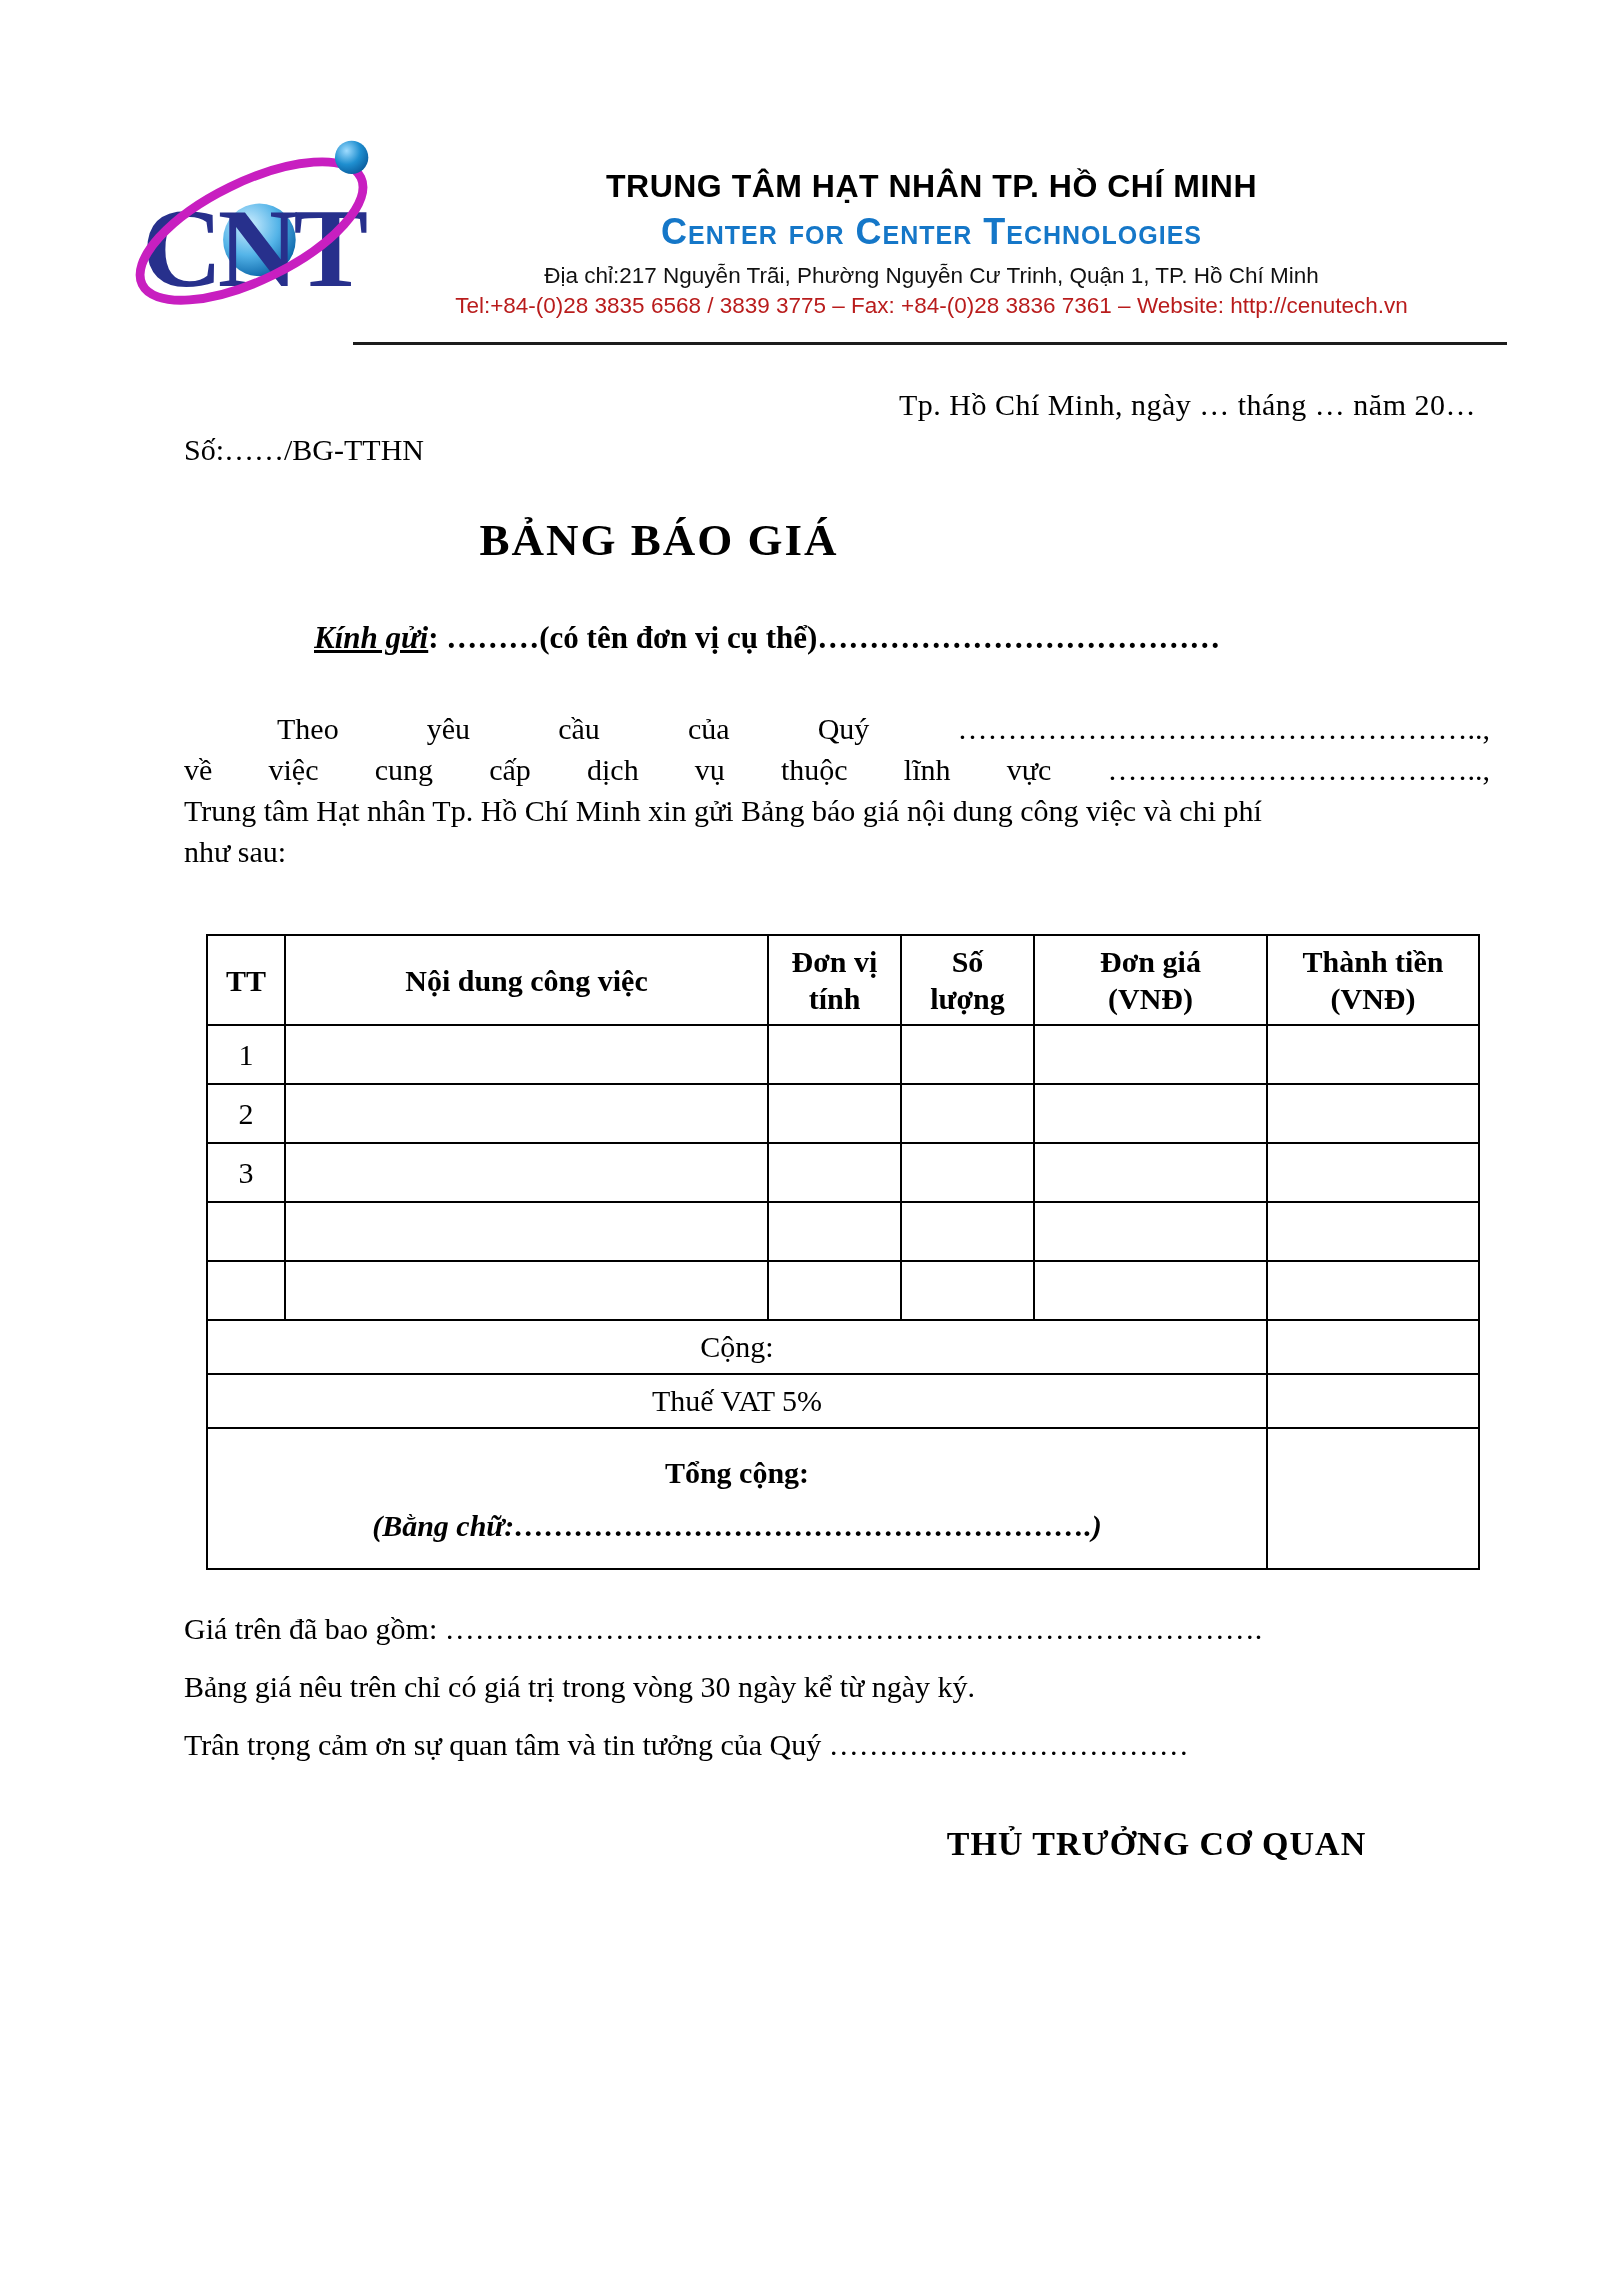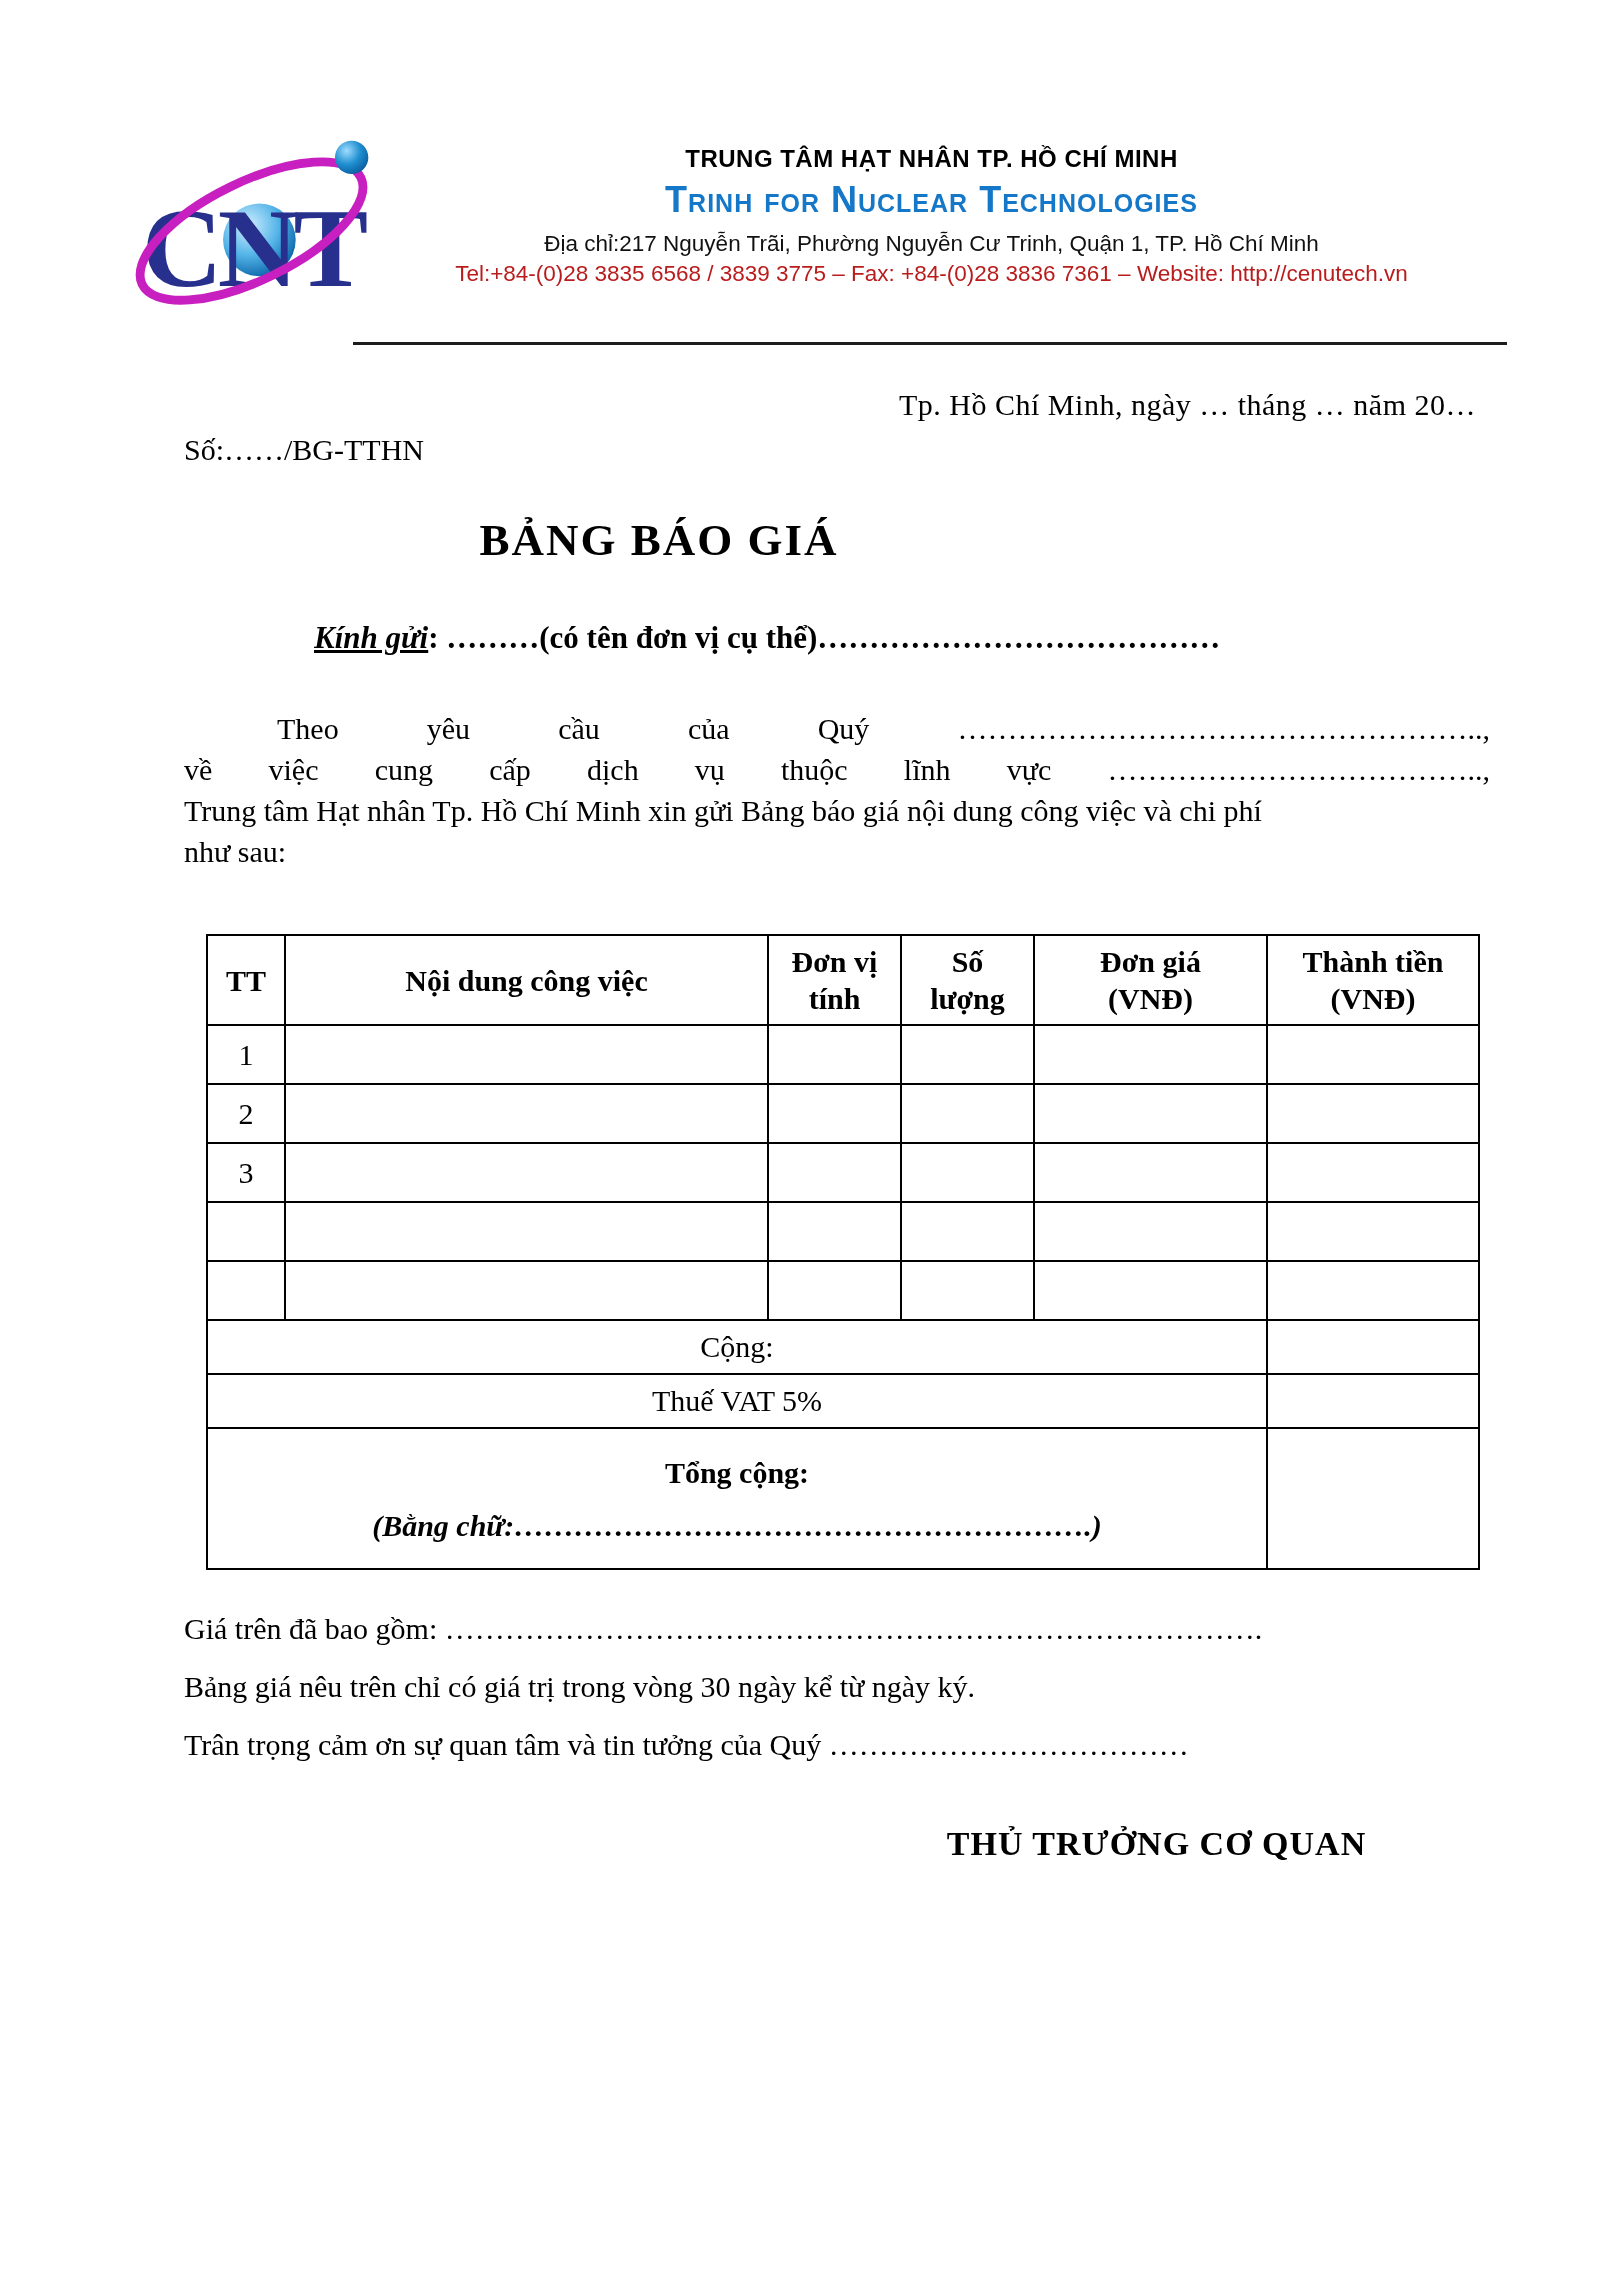--- a/index.html
+++ b/index.html
@@ -11,21 +11,21 @@
     color:#000;
     overflow:hidden;
   }
   
   #logo{position:absolute;left:122px;top:127px;width:263px;height:210px;}
   .header-text{
     position:absolute;left:353px;top:145px;width:1157px;
     text-align:center;
     font-family:"Liberation Sans","DejaVu Sans",sans-serif;
   }
-  .org-vi{font-size:24px;font-weight:bold;letter-spacing:0.5px;color:#000;}
+  .org-vi{font-size:32px;font-weight:bold;letter-spacing:0.5px;color:#000;margin-top:23px;}
   .org-en{
     font-size:36px;font-weight:bold;margin-top:5.9px;
     font-variant:small-caps;letter-spacing:1px;color:#1577c8;
   }
   .addr{font-size:22.5px;margin-top:9.8px;color:#111;}
   .contact{font-size:22.5px;margin-top:3.9px;color:#b91c1c;}
   .header-rule{
     position:absolute;left:353px;top:342px;width:1154px;height:2.9px;
     background:#1c1c1c;
   }
@@ -118,21 +118,21 @@
       </radialGradient>
     </defs>
     <circle cx="140" cy="115" r="37" fill="url(#sph)"></circle>
     <text x="133" y="162" text-anchor="middle" font-family="Liberation Serif, DejaVu Serif, serif" font-size="114" font-weight="bold" letter-spacing="-5" fill="#27308c">CNT</text>
     <ellipse cx="132" cy="106" rx="124" ry="50" fill="none" stroke="#c81fc0" stroke-width="9" transform="rotate(-26 132 106)"></ellipse>
     <circle cx="234" cy="31" r="17" fill="url(#sph2)"></circle>
   </svg>
 
   <div class="header-text">
     <div class="org-vi">TRUNG TÂM HẠT NHÂN TP. HỒ CHÍ MINH</div>
-    <div class="org-en">Trinh for Nuclear Technologies</div>
+    <div class="org-en">Center for Center Technologies</div>
     <div class="addr">Địa chỉ:217 Nguyễn Trãi, Phường Nguyễn Cư Trinh, Quận 1, TP. Hồ Chí Minh</div>
     <div class="contact">Tel:+84-(0)28 3835 6568 / 3839 3775 – Fax: +84-(0)28 3836 7361 – Website: http://cenutech.vn</div>
   </div>
   <div class="header-rule"></div>
 
   <div class="date-line">Tp. Hồ Chí Minh, ngày … tháng … năm 20…</div>
   <div class="ref-line">Số:……/BG-TTHN</div>
 
   <div class="doc-title">BẢNG BÁO GIÁ</div>
 

